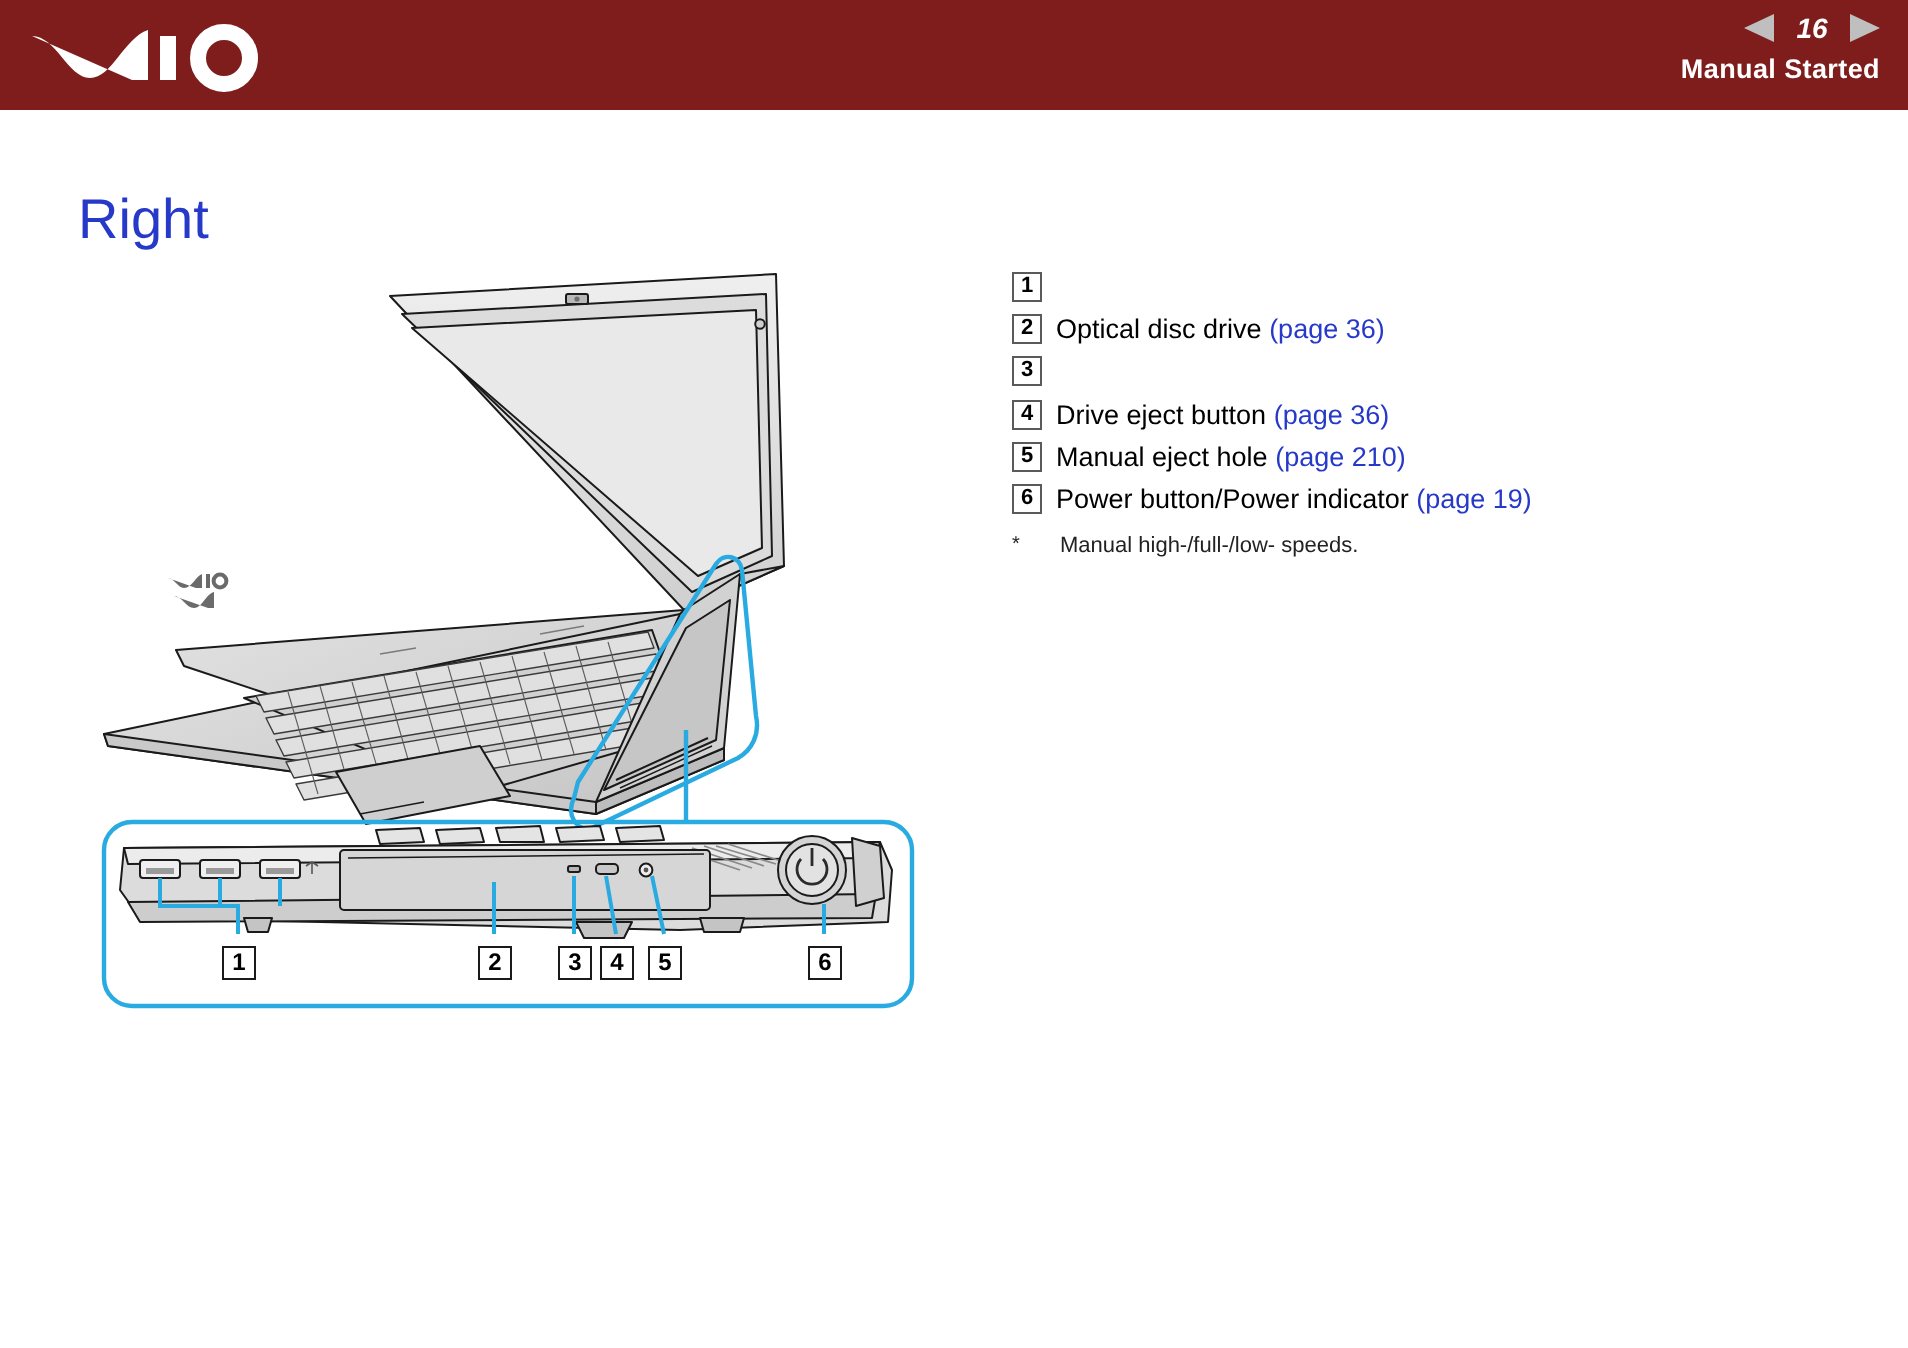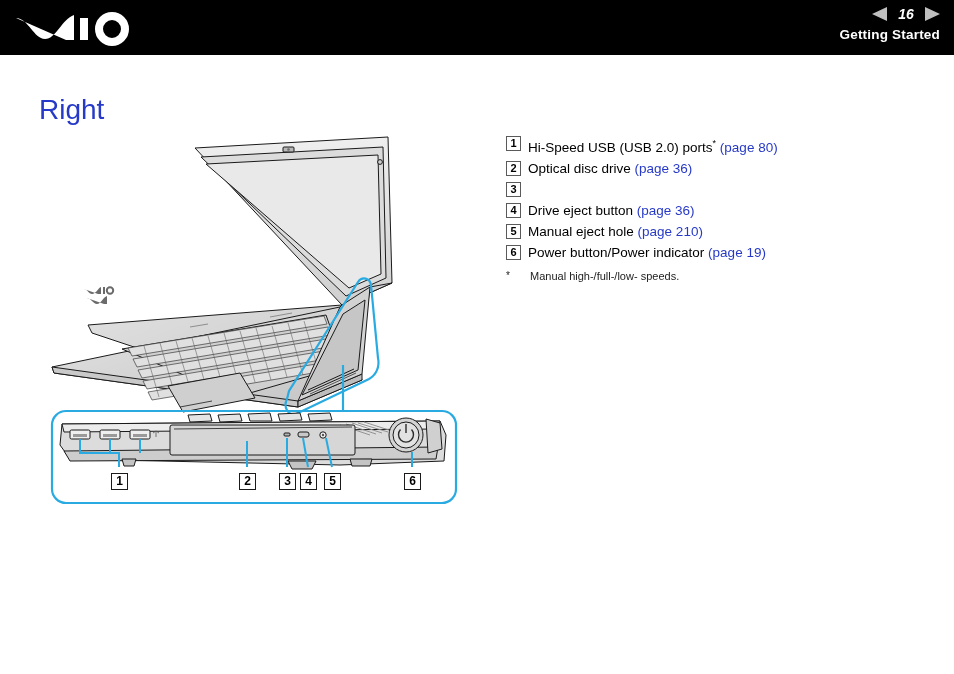--- a/index.html
+++ b/index.html
@@ -14,21 +14,21 @@
     overflow: hidden;
     font-family: "Liberation Sans", sans-serif;
     color: #000000;
   }
 
   
   #header-bar {
     position: absolute;
     left: 0; top: 0;
     width: 954px; height: 55px;
-    background: #000000;
+    background: #7f1d1d;
   }
   #vaio-logo {
     position: absolute;
     left: 14px; top: 9px;
     width: 132px; height: 40px;
   }
   #header-nav {
     position: absolute;
     right: 14px; top: 4px;
     width: 140px;
@@ -168,21 +168,21 @@
       <circle cx="98" cy="20" r="13" fill="none" stroke="#ffffff" stroke-width="8"></circle>
     </svg>
   </div>
 
   <div id="header-nav">
     <div id="header-pager">
       <span class="nav-arrow" id="nav-prev-icon"></span>
       <span id="page-number">16</span>
       <span class="nav-arrow" id="nav-next-icon"></span>
     </div>
-    <div id="header-section-title">Getting Started</div>
+    <div id="header-section-title">Manual Started</div>
   </div>
 </div>
 
 <h1 id="page-title">Right</h1>
 
 <div id="illustration">
   <svg width="430" height="375" viewBox="0 0 430 375">
     <defs>
       <linearGradient id="lidGrad" x1="0" y1="0" x2="0" y2="1">
         <stop offset="0" stop-color="#efefef"></stop>
@@ -381,21 +381,20 @@
   <span class="detail-num" style="left:239px; top:68px;">3</span>
   <span class="detail-num" style="left:260px; top:68px;">4</span>
   <span class="detail-num" style="left:284px; top:68px;">5</span>
   <span class="detail-num" style="left:364px; top:68px;">6</span>
 </div>
 
 <div id="callout-list">
 
   <div class="callout-row">
     <span class="num-box">1</span>
-    <span class="callout-text"><span>Hi-Speed USB (USB 2.0) ports</span><span class="footnote-mark">*</span> <span class="pageref">(page 80)</span></span>
   </div>
 
   <div class="callout-row">
     <span class="num-box">2</span>
     <span class="callout-text"><span>Optical disc drive</span> <span class="pageref">(page 36)</span></span>
   </div>
 
   <div class="callout-row">
     <span class="num-box">3</span>
   </div>

